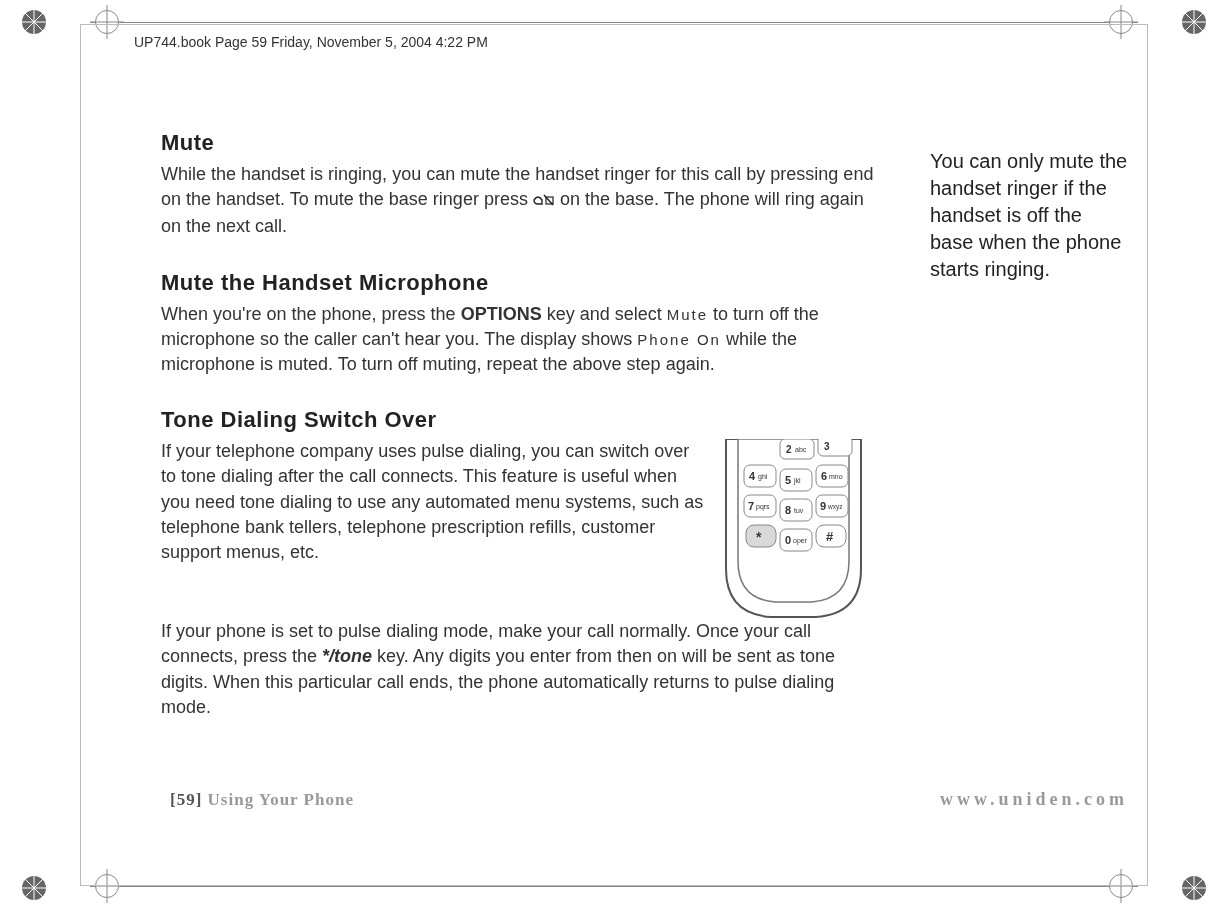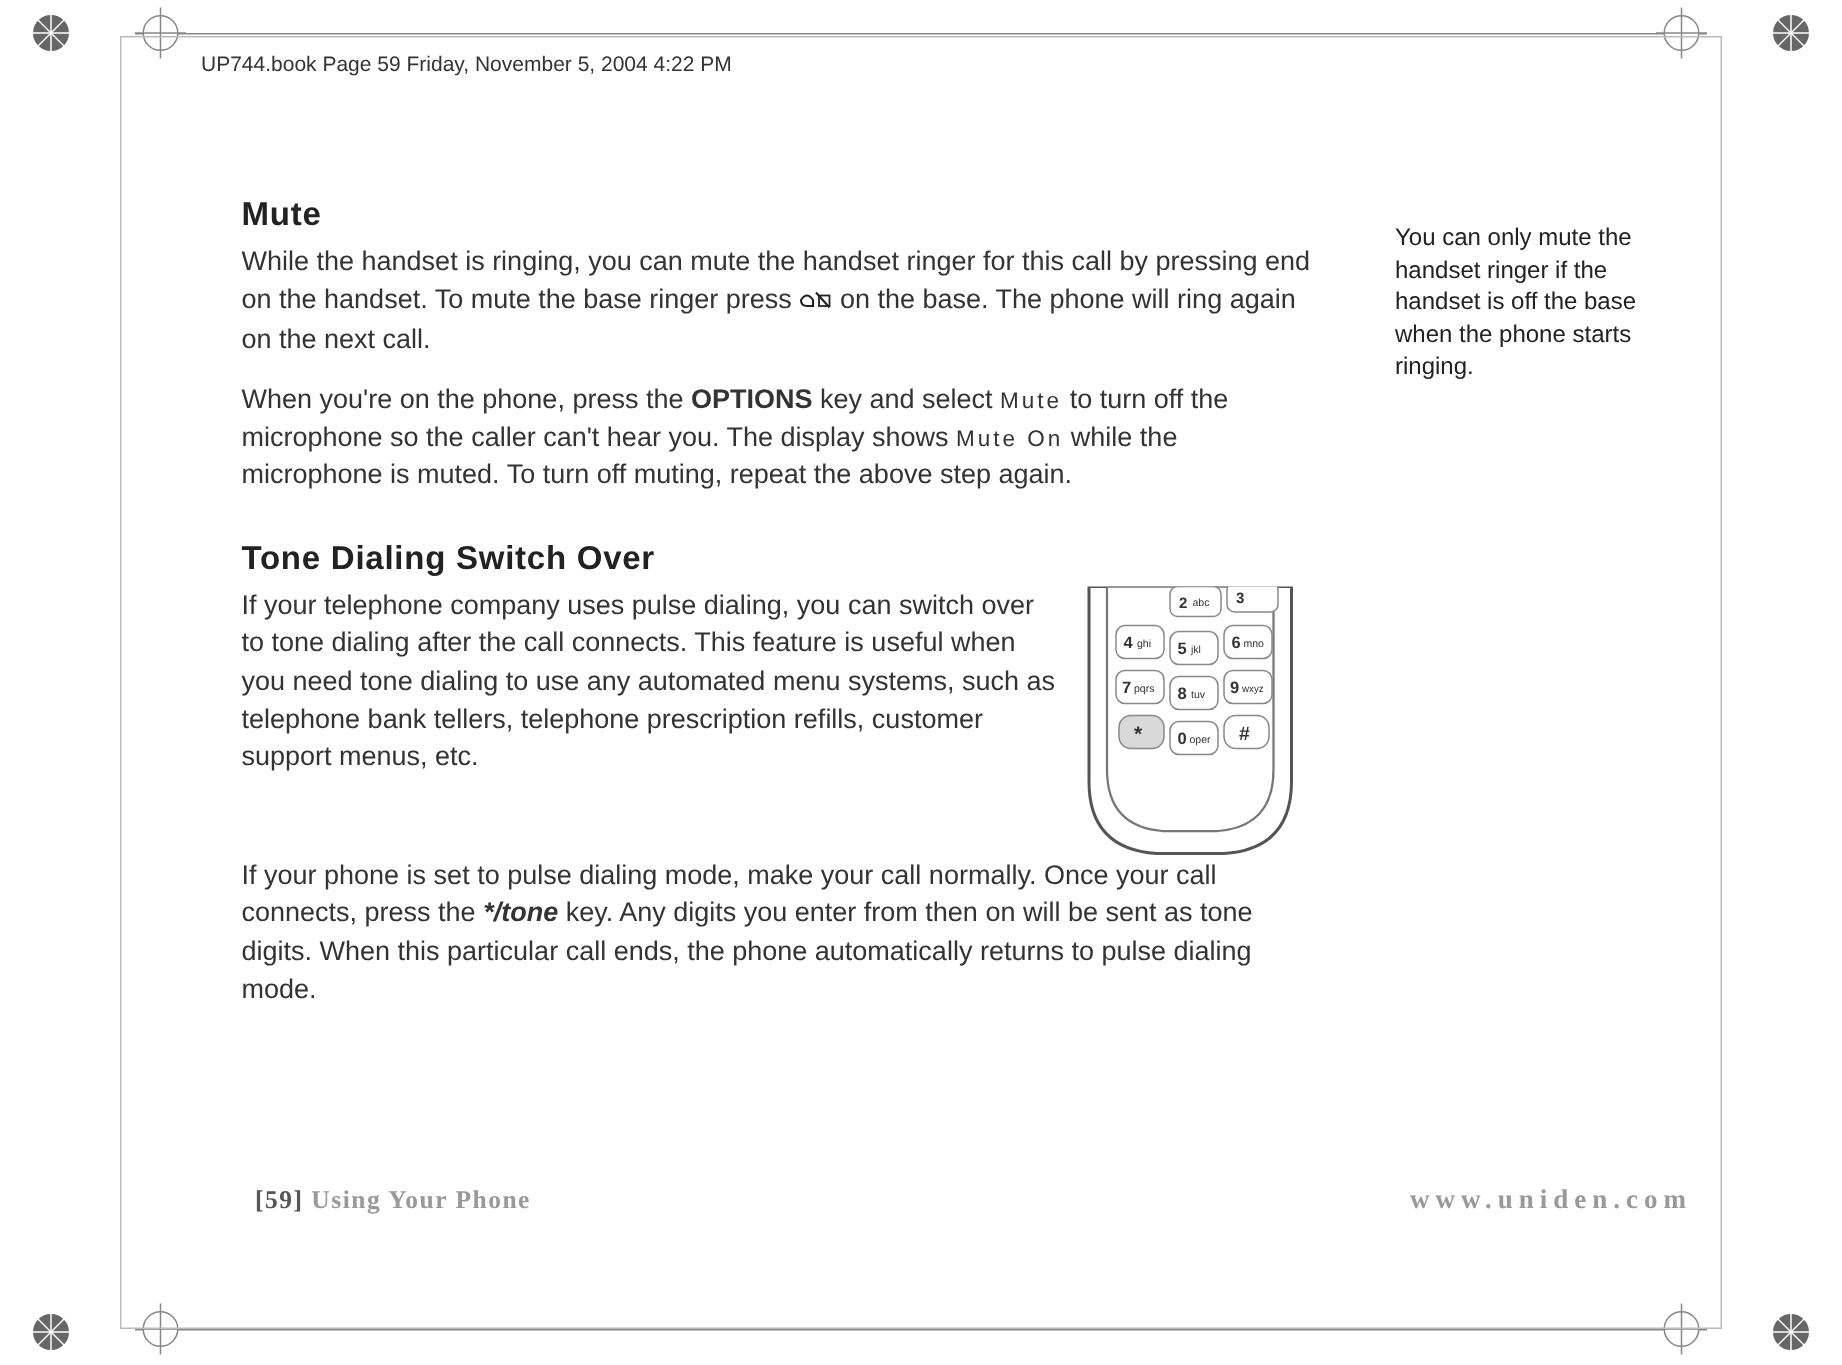--- a/index.html
+++ b/index.html
@@ -128,21 +128,21 @@
       border-radius: 40px;
       display: flex;
       align-items: center;
       justify-content: center;
       font-family: "Times New Roman", serif;
       font-size: 26px;
       margin-left: 58px;
       margin-bottom: 30px;
     }
     .note-text {
-      font-size: 16px;
+      font-size: 20px;
       line-height: 1.35;
       color: #222;
     }
 
     
     .keypad {
       width: 175px;
       height: 180px;
       position: relative;
       flex-shrink: 0;
@@ -254,22 +254,23 @@
     <span class="mute-icon">
       <svg width="22" height="14" viewBox="0 0 22 14">
         <path d="M1 7 Q5 1 9 7 L9 11 L5 11 Q1 11 1 7 Z" fill="none" stroke="#222" stroke-width="1.4"></path>
         <line x1="11" y1="2" x2="20" y2="12" stroke="#222" stroke-width="1.4"></line>
         <rect x="13" y="4" width="7" height="7" fill="none" stroke="#222" stroke-width="1.2"></rect>
       </svg>
     </span>
     <span> on the base. The phone will ring again on the next call.</span>
   </p>
 
+  <h2 class="section">Mute the Handset Microphone</h2>
   <p class="body">
-    <span>When you're on the phone, press the </span><span class="bold">OPTIONS</span><span> key and select </span><span class="monotext">Mute</span><span> to turn off the microphone so the caller can't hear you. The display shows </span><span class="monotext">Mute On</span><span> while the microphone is muted. To turn off muting, repeat the above step again.</span>
+    <span>When you're on the phone, press the </span><span class="bold">OPTIONS</span><span> key and select </span><span class="monotext">Mute</span><span> to turn off the microphone so the caller can't hear you. The display shows </span><span class="monotext">Phone On</span><span> while the microphone is muted. To turn off muting, repeat the above step again.</span>
   </p>
 
   <h2 class="section">Tone Dialing Switch Over</h2>
 
   <div class="tone-row">
     <div class="tone-text">
       <p class="body">If your telephone company uses pulse dialing, you can switch over to tone dialing after the call connects. This feature is useful when you need tone dialing to use any automated menu systems, such as telephone bank tellers, telephone prescription refills, customer support menus, etc.</p>
     </div>
     <div class="keypad">
       <svg width="175" height="180" viewBox="0 0 175 180">

